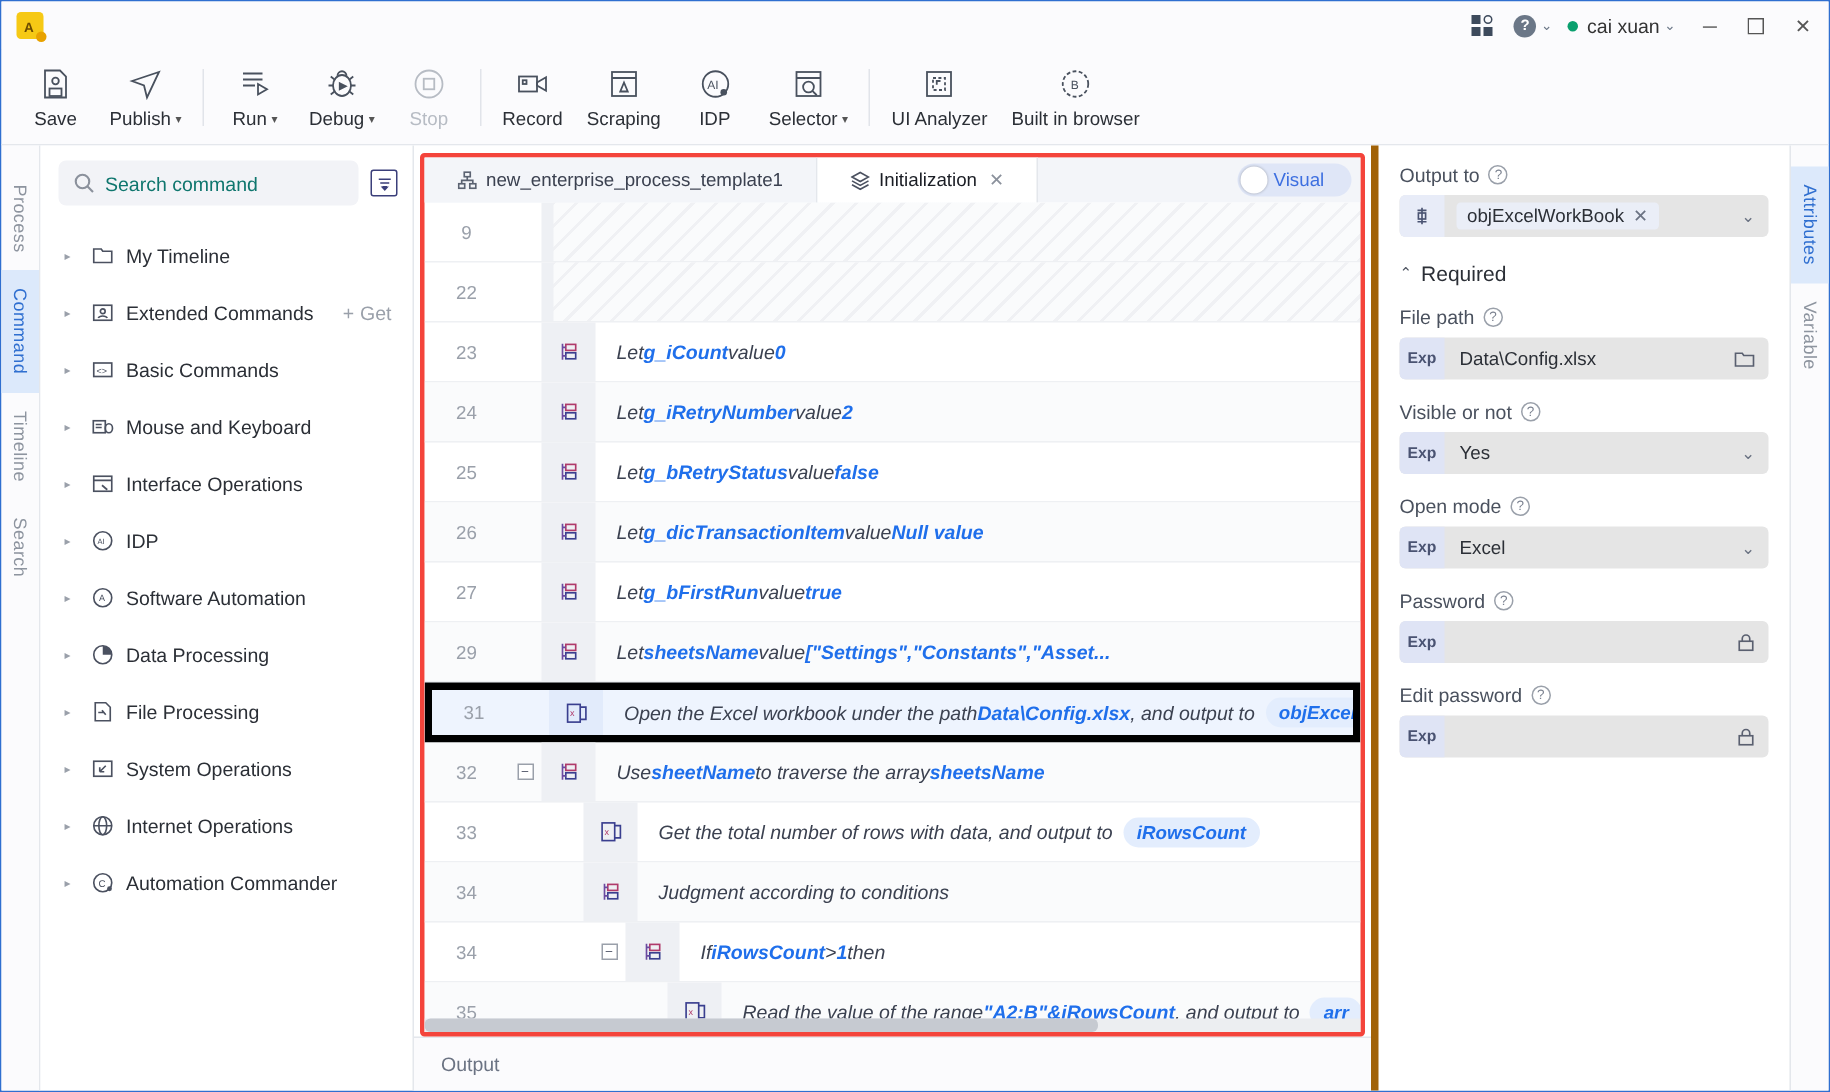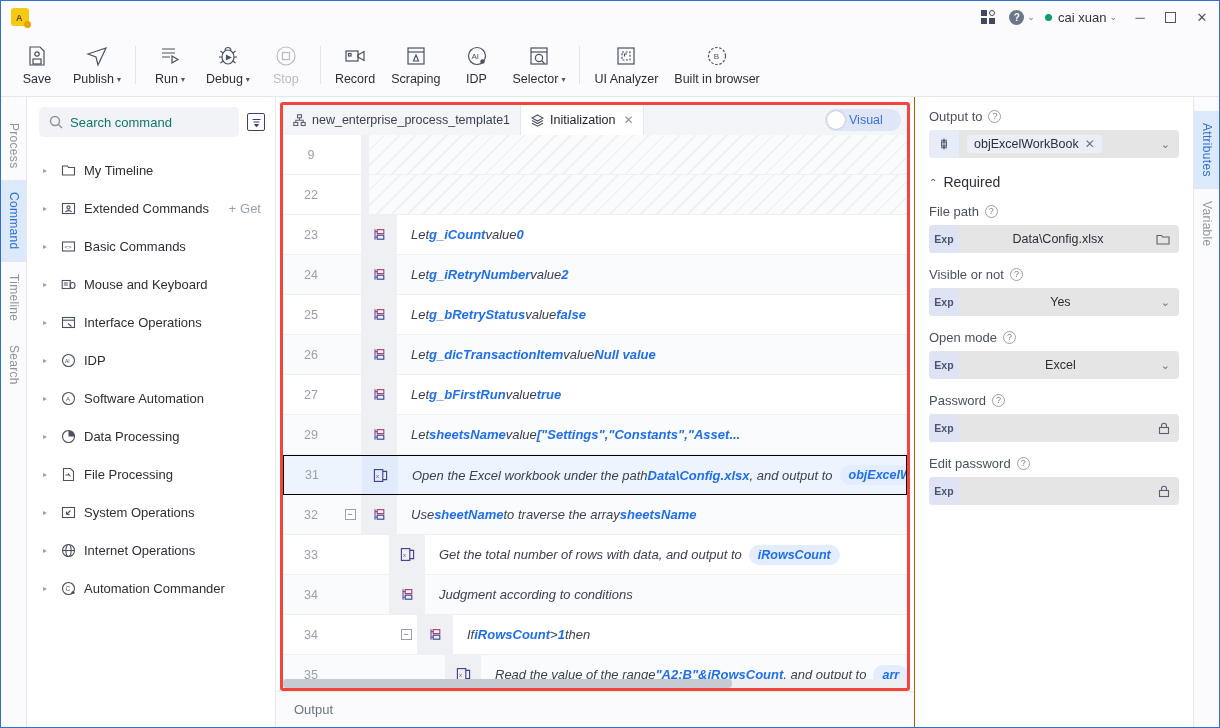--- a/index.html
+++ b/index.html
@@ -117,21 +117,21 @@
 
   
   .center { flex:1; min-width:0; display:flex; flex-direction:column; background:#ffffff; }
   .editor-wrap {
     margin:5px 4px 0 4px; border:3px solid #f4443b; border-radius:3px;
     flex:1; min-height:0; display:flex; flex-direction:column; position:relative;
     background:#fff; overflow:hidden;
   }
   .tabstrip { height:30px; flex:0 0 30px; display:flex; align-items:stretch; background:#f3f5f9; position:relative;}
   .etab {
-    display:flex; align-items:center; gap:6px; padding:0 10px; font-size:12.5px;
+    display:flex; align-items:center; gap:6px; padding:0 22px; font-size:12.5px;
     color:#3b4150; background:#f3f5f9; border-right:1px solid #e4e7ec; white-space:nowrap;
   }
   .etab.active { background:#ffffff; color:#1a1d24; }
   .etab .x { color:#8b919c; font-size:12px; margin-left:2px; }
   .tabicon { color:#5b6372; display:flex; align-items:center; }
   .visual-toggle {
     position:absolute; right:6px; top:4px; height:22px; width:76px;
     background:#dfe6f7; border-radius:11px; display:flex; align-items:center;
     padding:2px; gap:4px;
   }
@@ -139,21 +139,21 @@
   .visual-lbl { color:#3d6fe0; font-size:12.5px; font-weight:400; }
 
   .rows { flex:1; min-height:0; overflow:hidden; position:relative; }
   .row { height:40px; display:flex; align-items:stretch; border-bottom:1px solid #eef0f3; position:relative; }
   .row.alt { background:#fafbfc;justify-content:flex-end; }
   .row.note .gutter-note {
     position:absolute; left:86px; right:0; top:0; bottom:0;
     background:repeating-linear-gradient(-45deg,#f0f1f4 0 2px,#fafbfc 2px 11px);
     pointer-events:none;
   }
-  .row.selected { background:#eef4fe; border:1px solid #000000; }
+  .row.selected { background:#eef4fe; border:5px solid #000000; }
   .ln {
     width:56px; flex:0 0 56px; display:flex; align-items:center; justify-content:center;
     font-size:12.5px; color:#9aa0aa;
   }
   .collapse {
     width:22px; flex:0 0 22px; display:flex; align-items:center; justify-content:center;
   }
   .cbox {
     width:11px;height:11px;border:1px solid #9aa0aa;background:#fff;
     display:flex;align-items:center;justify-content:center;font-size:9px;color:#5a6070;line-height:1;
@@ -176,22 +176,22 @@
   .hscroll .thumb { height:9px; width:72%; background:#c6cad1; border-radius:4px; }
 
   
   .outbar {
     height:36px; flex:0 0 36px; background:#fbfbfd; border-top:1px solid #e4e7ec;
     display:flex; align-items:center; padding-left:18px; color:#6b7383; font-size:13px;
   }
 
   
   .rightpanel {
-    width:279px; flex:0 0 279px; background:#ffffff; border-left:1px solid #a16207;
-    padding:12px 14px 3px 14px; overflow:hidden;text-align:center;
+    width:279px; flex:0 0 279px; background:#ffffff; border-left:5px solid #a16207;
+    padding:12px 14px 3px 14px; overflow:hidden;
   }
   .prop-label {
     display:flex; align-items:center; gap:6px; font-size:13px; color:#4a515e;
     margin-bottom:6px; margin-top:14px;
   }
   .prop-label:first-child { margin-top:0; }
   .qmark {
     width:13px;height:13px;border-radius:50%;border:1px solid #9aa0aa;color:#7b8290;
     font-size:9px; display:flex; align-items:center; justify-content:center; line-height:1;
   }

